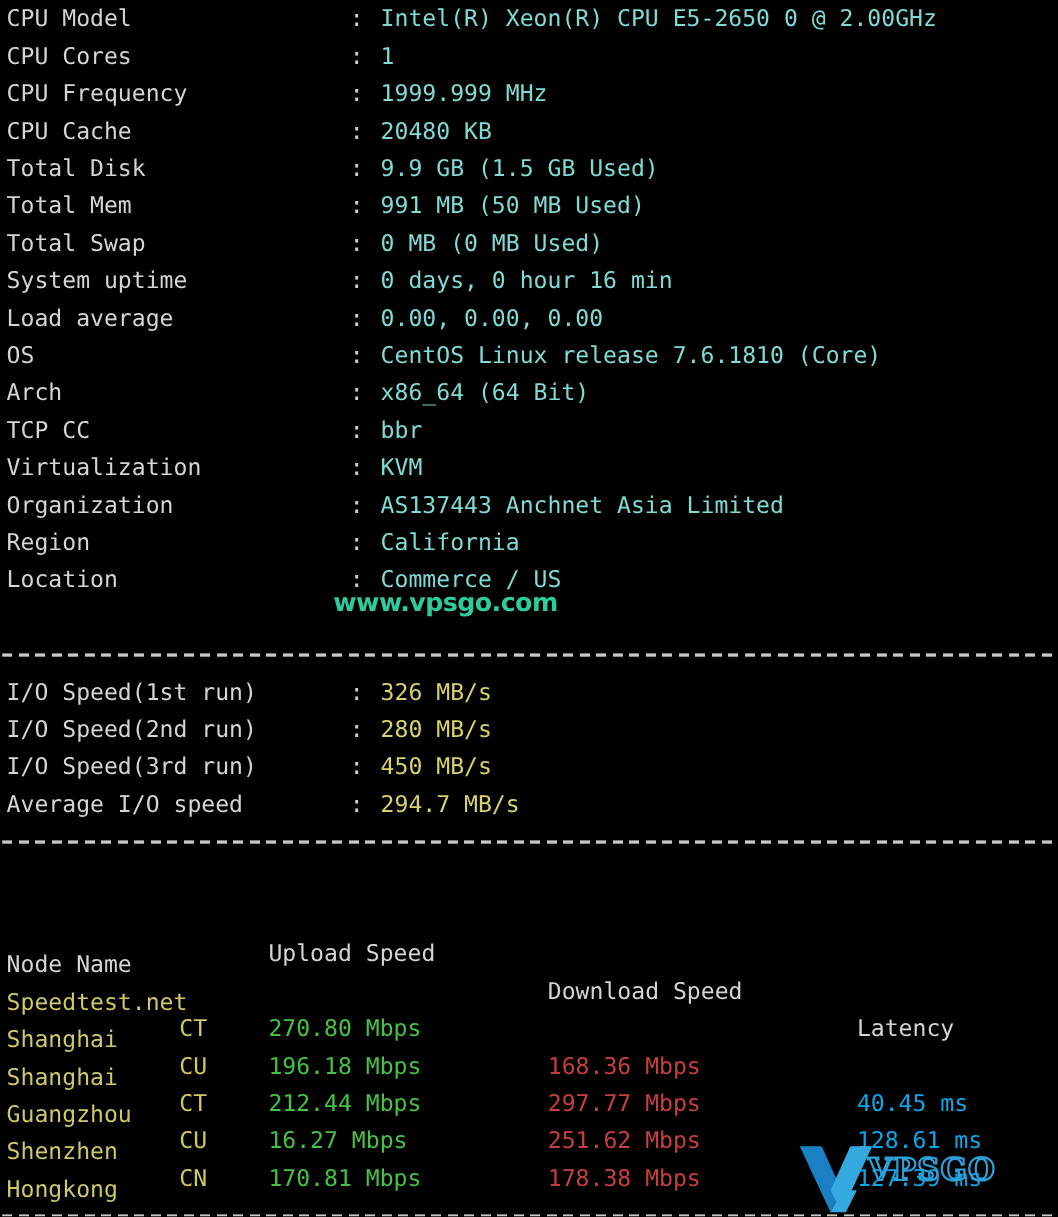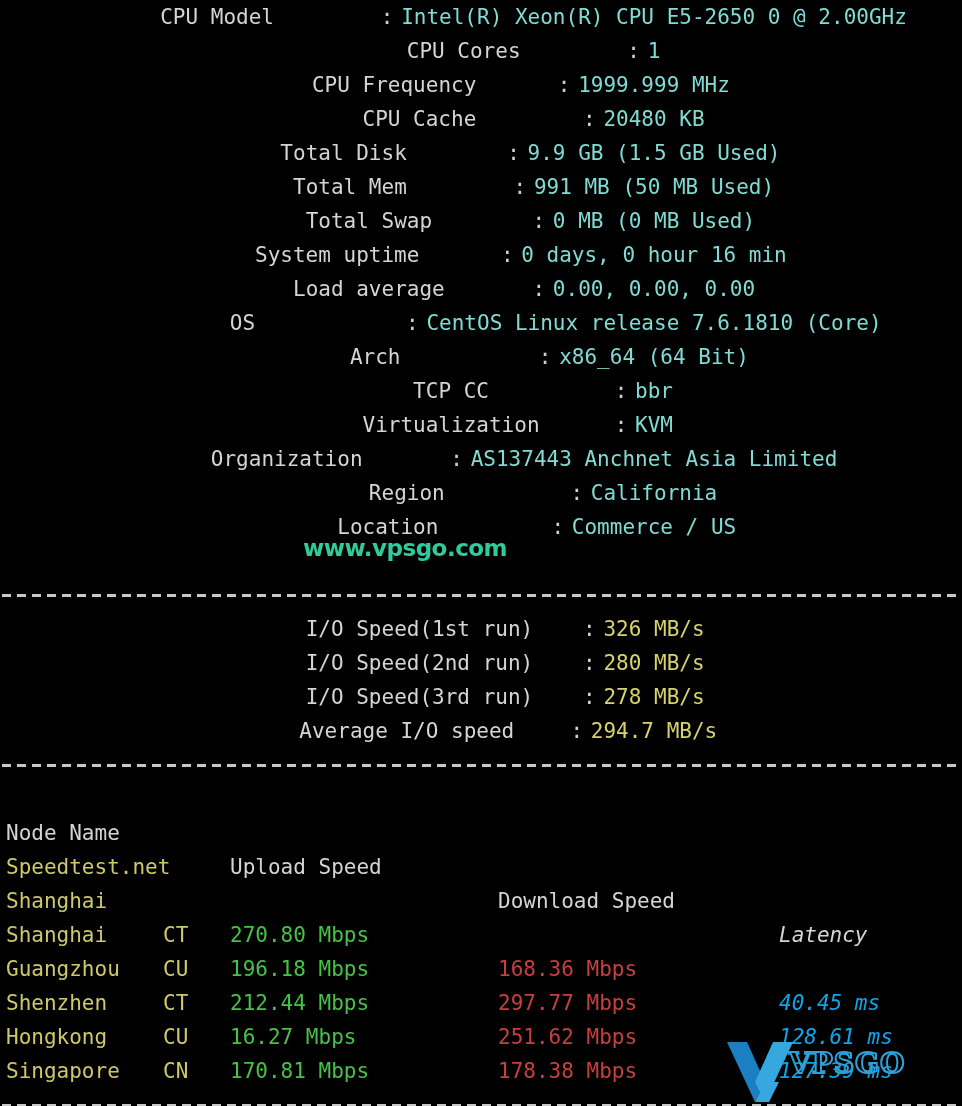--- a/index.html
+++ b/index.html
@@ -24,21 +24,20 @@
     overflow: hidden;
   }
 
   
   .line {
     height: 34px;
     line-height: 34px;
     white-space: pre;
     padding-left: 6px;
     color: #d0d0d0;
-    text-align: center;
   }
 
   .label   { display: inline-block; width: 312px; color: #d4d4d4; }
   .colon   { display: inline-block; width: 28px;  color: #cfcfcf; }
   .value-cyan   { color: #7fdbd4; }
   .value-yellow { color: #d7d26a; }
 
   
   .sep {
     height: 34px;
@@ -56,25 +55,25 @@
         transparent 9px, transparent 15px);
   }
 
   
   .trow {
     height: 34px;
     line-height: 34px;
     white-space: pre;
     position: relative;
   }
-  .c-node  { position: absolute; left: 6px;   }
+  .c-node  { position: absolute; left: 6px; margin-top: 44px;   }
   .c-isp   { position: absolute; left: 163px; }
-  .c-up    { position: absolute; left: 230px; text-align: center; }
+  .c-up    { position: absolute; left: 244px; text-align: center; }
   .c-down  { position: absolute; left: 498px; }
-  .c-lat   { position: absolute; left: 779px; font-style: italic; }
+  .c-lat   { position: absolute; left: 779px; }
 
   .thead .c-node, .thead .c-up, .thead .c-down, .thead .c-lat { color: #d4d4d4; }
   .tbody .c-node, .tbody .c-isp { color: #cdc868; }
   .tbody .c-up   { color: #46c246; }
   .tbody .c-down { color: #c83f3f; }
   .tbody .c-lat  { color: #0ea5e9; }
 
   
   #wm-text {
     position: absolute;
@@ -147,21 +146,21 @@
 
   <div class="line"> </div>
 
   <div class="sep">
       <span class="dashes"></span>
     </div>
 
   <div>
     <div class="line"><span class="label">I/O Speed(1st run)</span><span class="colon">:</span><span class="value-yellow">326 MB/s</span></div>
     <div class="line"><span class="label">I/O Speed(2nd run)</span><span class="colon">:</span><span class="value-yellow">280 MB/s</span></div>
-    <div class="line"><span class="label">I/O Speed(3rd run)</span><span class="colon">:</span><span class="value-yellow">278 MB/s</span></div>
+    <div class="line"><span class="label">I/O Speed(3rd run)</span><span class="colon">:</span><span class="value-yellow">450 MB/s</span></div>
     <div class="line"><span class="label">Average I/O speed</span><span class="colon">:</span><span class="value-yellow">294.7 MB/s</span></div>
   </div>
 
   <div class="sep">
       <span class="dashes"></span>
     </div>
 
   <div>
 
     <div class="trow thead">

